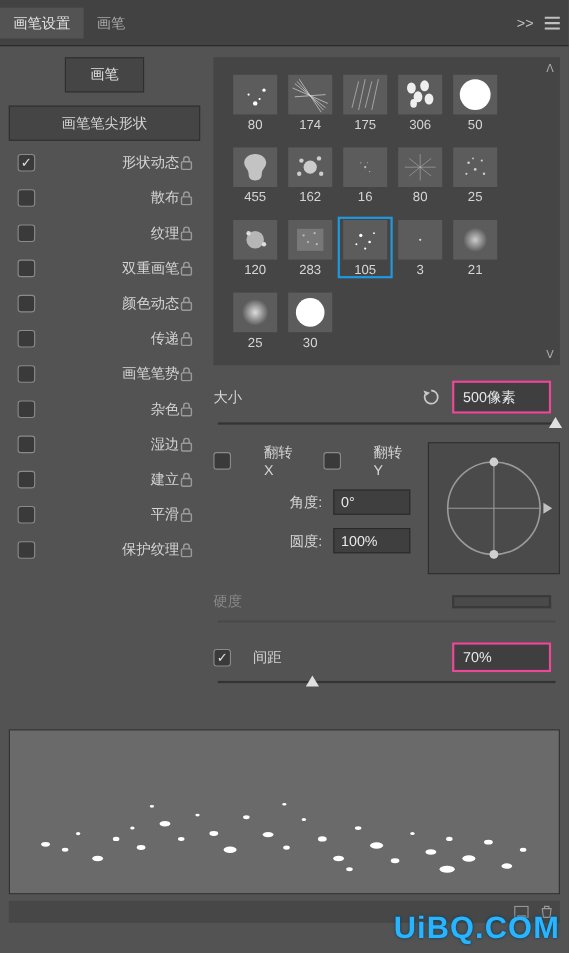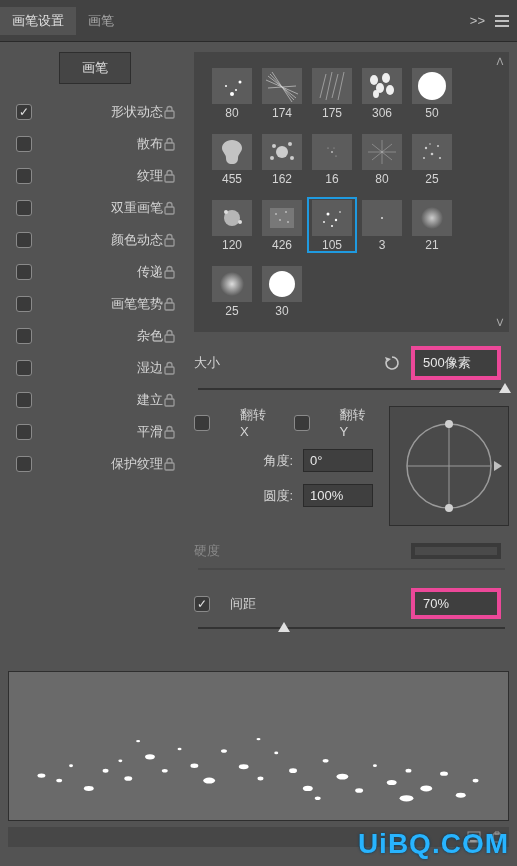--- a/index.html
+++ b/index.html
@@ -23,21 +23,21 @@
 .thumbs-wrap { display:flex; }
 .thumbs { flex:1; display:grid; grid-template-columns:repeat(5,48px); gap:12px 2px; padding:14px; background:#454545; }
 .thumb { display:flex; flex-direction:column; align-items:center; padding-top:2px; }
 .thumb-img { width:40px; height:36px; background:#5c5c5c; display:flex; align-items:center; justify-content:center; overflow:hidden; }
 .thumb-label { font-size:12px; color:#d5d5d5; margin-top:2px; }
 .thumb.sel { outline:2px solid #1f9ae0; outline-offset:-1px; }
 .scroll-col { width:18px; background:#454545; display:flex; flex-direction:column; align-items:center; justify-content:space-between; padding:4px 0; color:#aaa; font-size:10px; }
 .ctrl-row { display:flex; align-items:center; margin-top:14px; gap:10px; padding-right:8px; }
 .ctrl-label { color:#d5d5d5; }
 .ctrl-row .reset { margin-left:auto; }
-.val-box { width:90px; background:#3f3f3f; border:4px solid #ec4899; color:#e8e8e8; padding:4px 8px; text-align:left; }
+.val-box { width:90px; background:#3f3f3f; border:2px solid #ec4899; color:#e8e8e8; padding:4px 8px; text-align:left; }
 .slider-track { height:2px; background:#333; position:relative; margin:8px 4px 0 4px; }
 .slider-thumb { position:absolute; top:-5px; transform:translateX(-50%); width:0; height:0; border-left:6px solid transparent; border-right:6px solid transparent; border-bottom:10px solid #e0e0e0; }
 .flip-row { display:flex; align-items:flex-start; margin-top:16px; gap:16px; }
 .flip-group { display:flex; align-items:center; gap:20px; }
 .dial-inputs { flex:1; display:flex; flex-direction:column; gap:12px; margin-top:10px; }
 .dial-row { display:flex; align-items:center; justify-content:flex-end; gap:10px; }
 .dial-val { width:70px; background:#3f3f3f; border:1px solid #2a2a2a; padding:3px 6px; color:#e8e8e8; }
 .dial-circle-wrap { width:120px; height:120px; background:#4a4a4a; border:1px solid #2e2e2e; display:flex; align-items:center; justify-content:center; position:relative; }
 .preview-wrap { margin:42px 8px 0 8px; height:150px; background:#6a6a6a; border:1px solid #2e2e2e; position:relative; overflow:hidden; }
 .footer-bar { margin:6px 8px 0 8px; height:20px; background:#474747; display:flex; justify-content:flex-end; align-items:center; gap:10px; padding:0 6px; color:#9a9a9a; font-size:11px; }
@@ -59,20 +59,21 @@
           </svg>
       </span>
     </div>
   </div>
 
   <div class="content">
     <div class="left-col">
       <div class="brush-btn-wrap">
         <div class="brush-btn">画笔</div>
       </div>
+      <div class="tip-shape">画笔笔尖形状</div>
       <div id="options">
           <div class="opt-row">
             <div class="chk checked"></div>
   <span class="opt-label">形状动态</span>
   <span class="lock">
               <svg width="13" height="14">
                 <rect x="2" y="6" width="9" height="7" rx="1" fill="none" stroke="#9a9a9a" stroke-width="1.3"></rect>
                 <path d="M4 6V4a2.5 2.5 0 0 1 5 0v2" fill="none" stroke="#9a9a9a" stroke-width="1.3"></path>
               </svg>
             </span>
@@ -333,21 +334,21 @@
                 <svg width="40" height="36">
                   <g fill="#bbb">
                     <rect x="8" y="8" width="24" height="20" opacity="0.3"></rect>
                     <circle cx="14" cy="14" r="1"></circle>
                     <circle cx="24" cy="12" r="1"></circle>
                     <circle cx="18" cy="20" r="1"></circle>
                     <circle cx="26" cy="22" r="1"></circle>
                   </g>
                 </svg>
               </div>
-              <div class="thumb-label">426</div>
+              <div class="thumb-label">283</div>
             </div>
             <div class="thumb sel">
               <div class="thumb-img">
                 <svg width="40" height="36">
                   <g fill="#fff">
                     <circle cx="16" cy="14" r="1.5"></circle>
                     <circle cx="24" cy="20" r="1.2"></circle>
                     <circle cx="20" cy="26" r="1"></circle>
                     <circle cx="28" cy="12" r="0.8"></circle>
                     <circle cx="12" cy="22" r="0.9"></circle>

